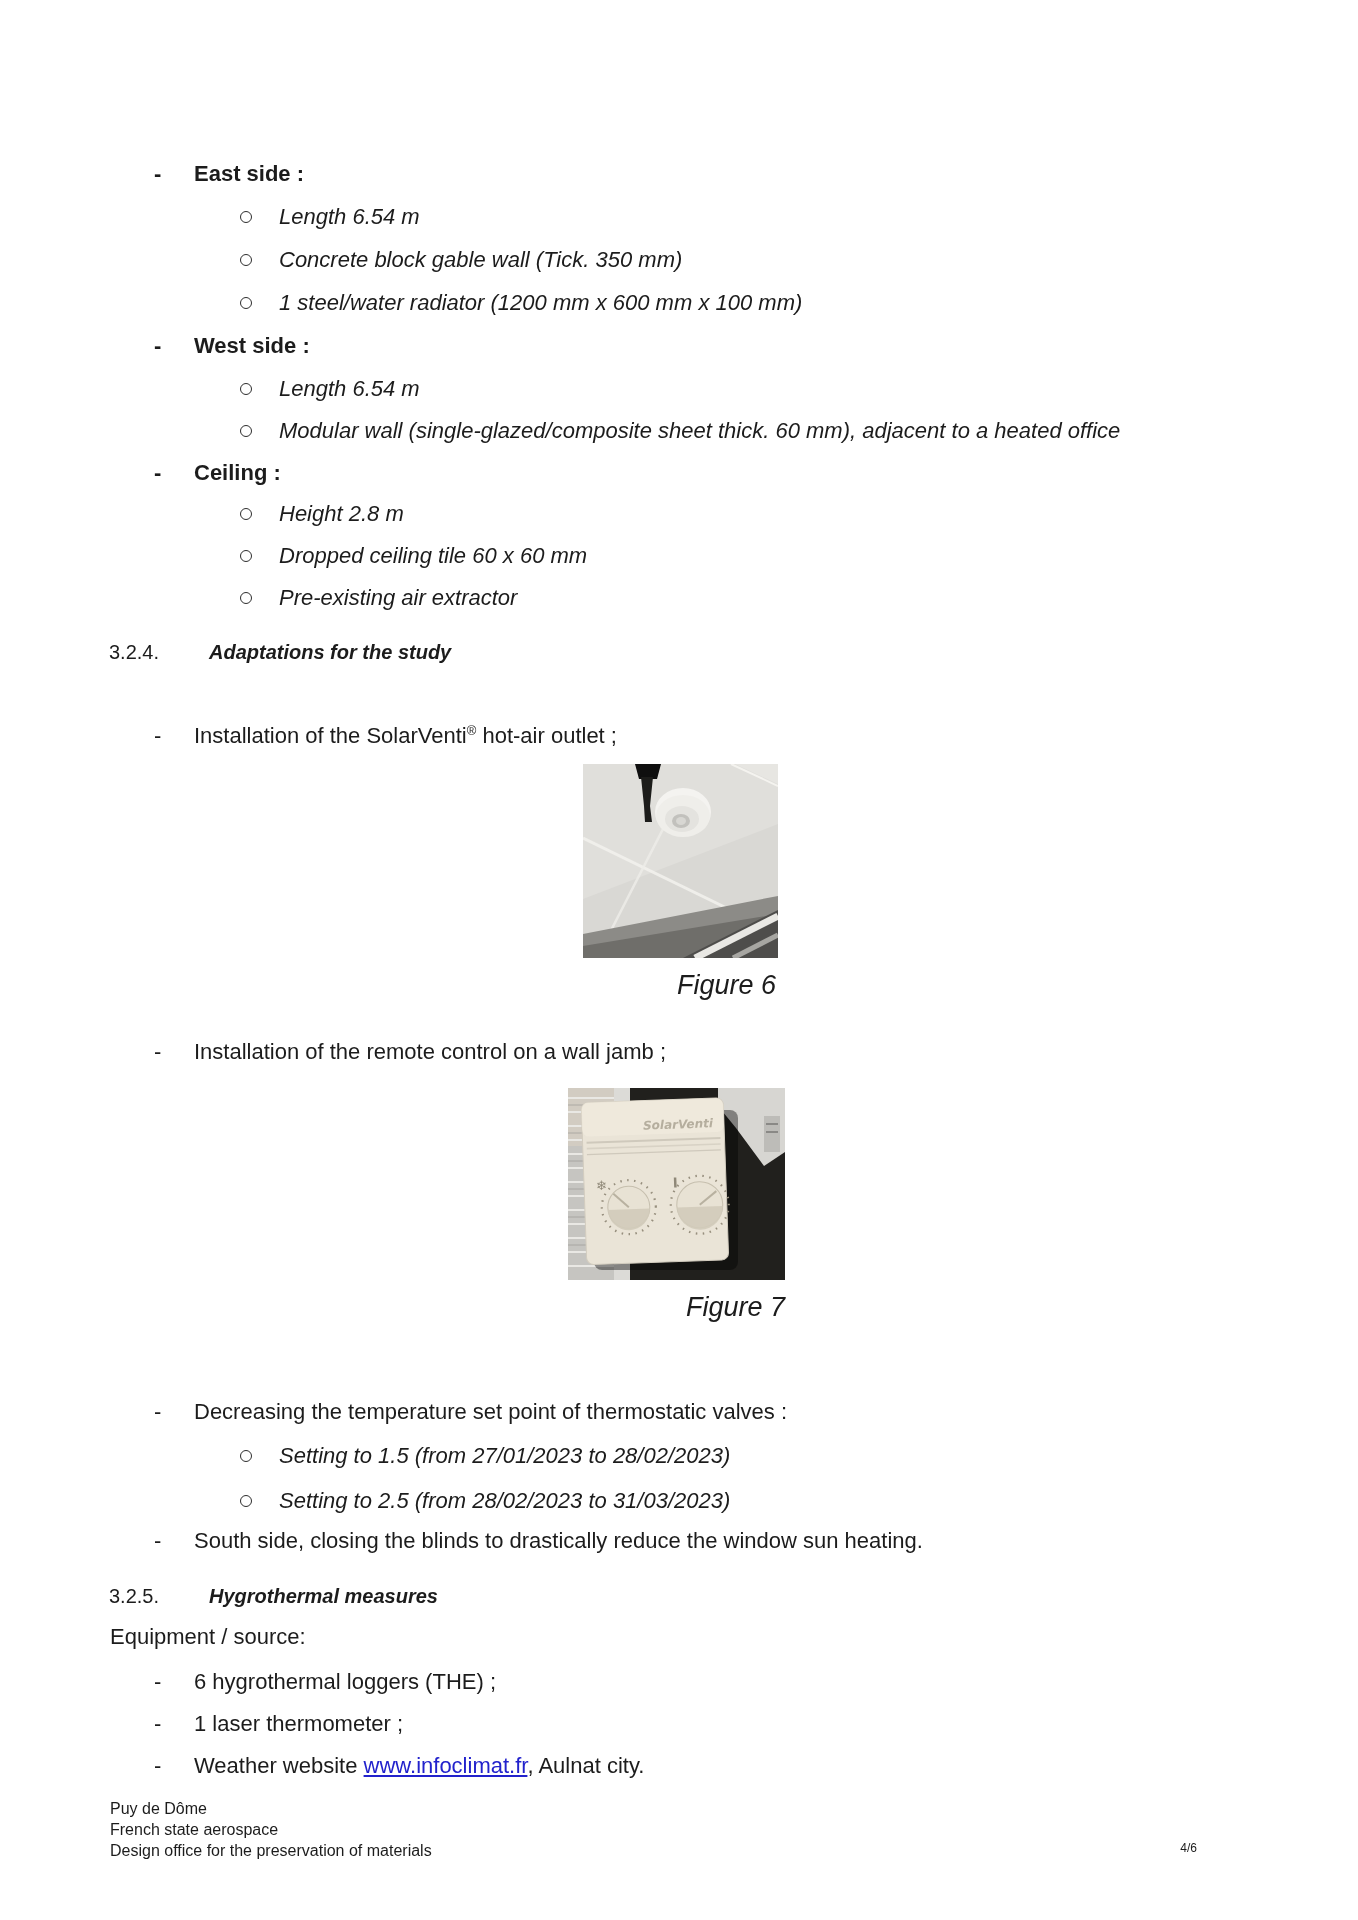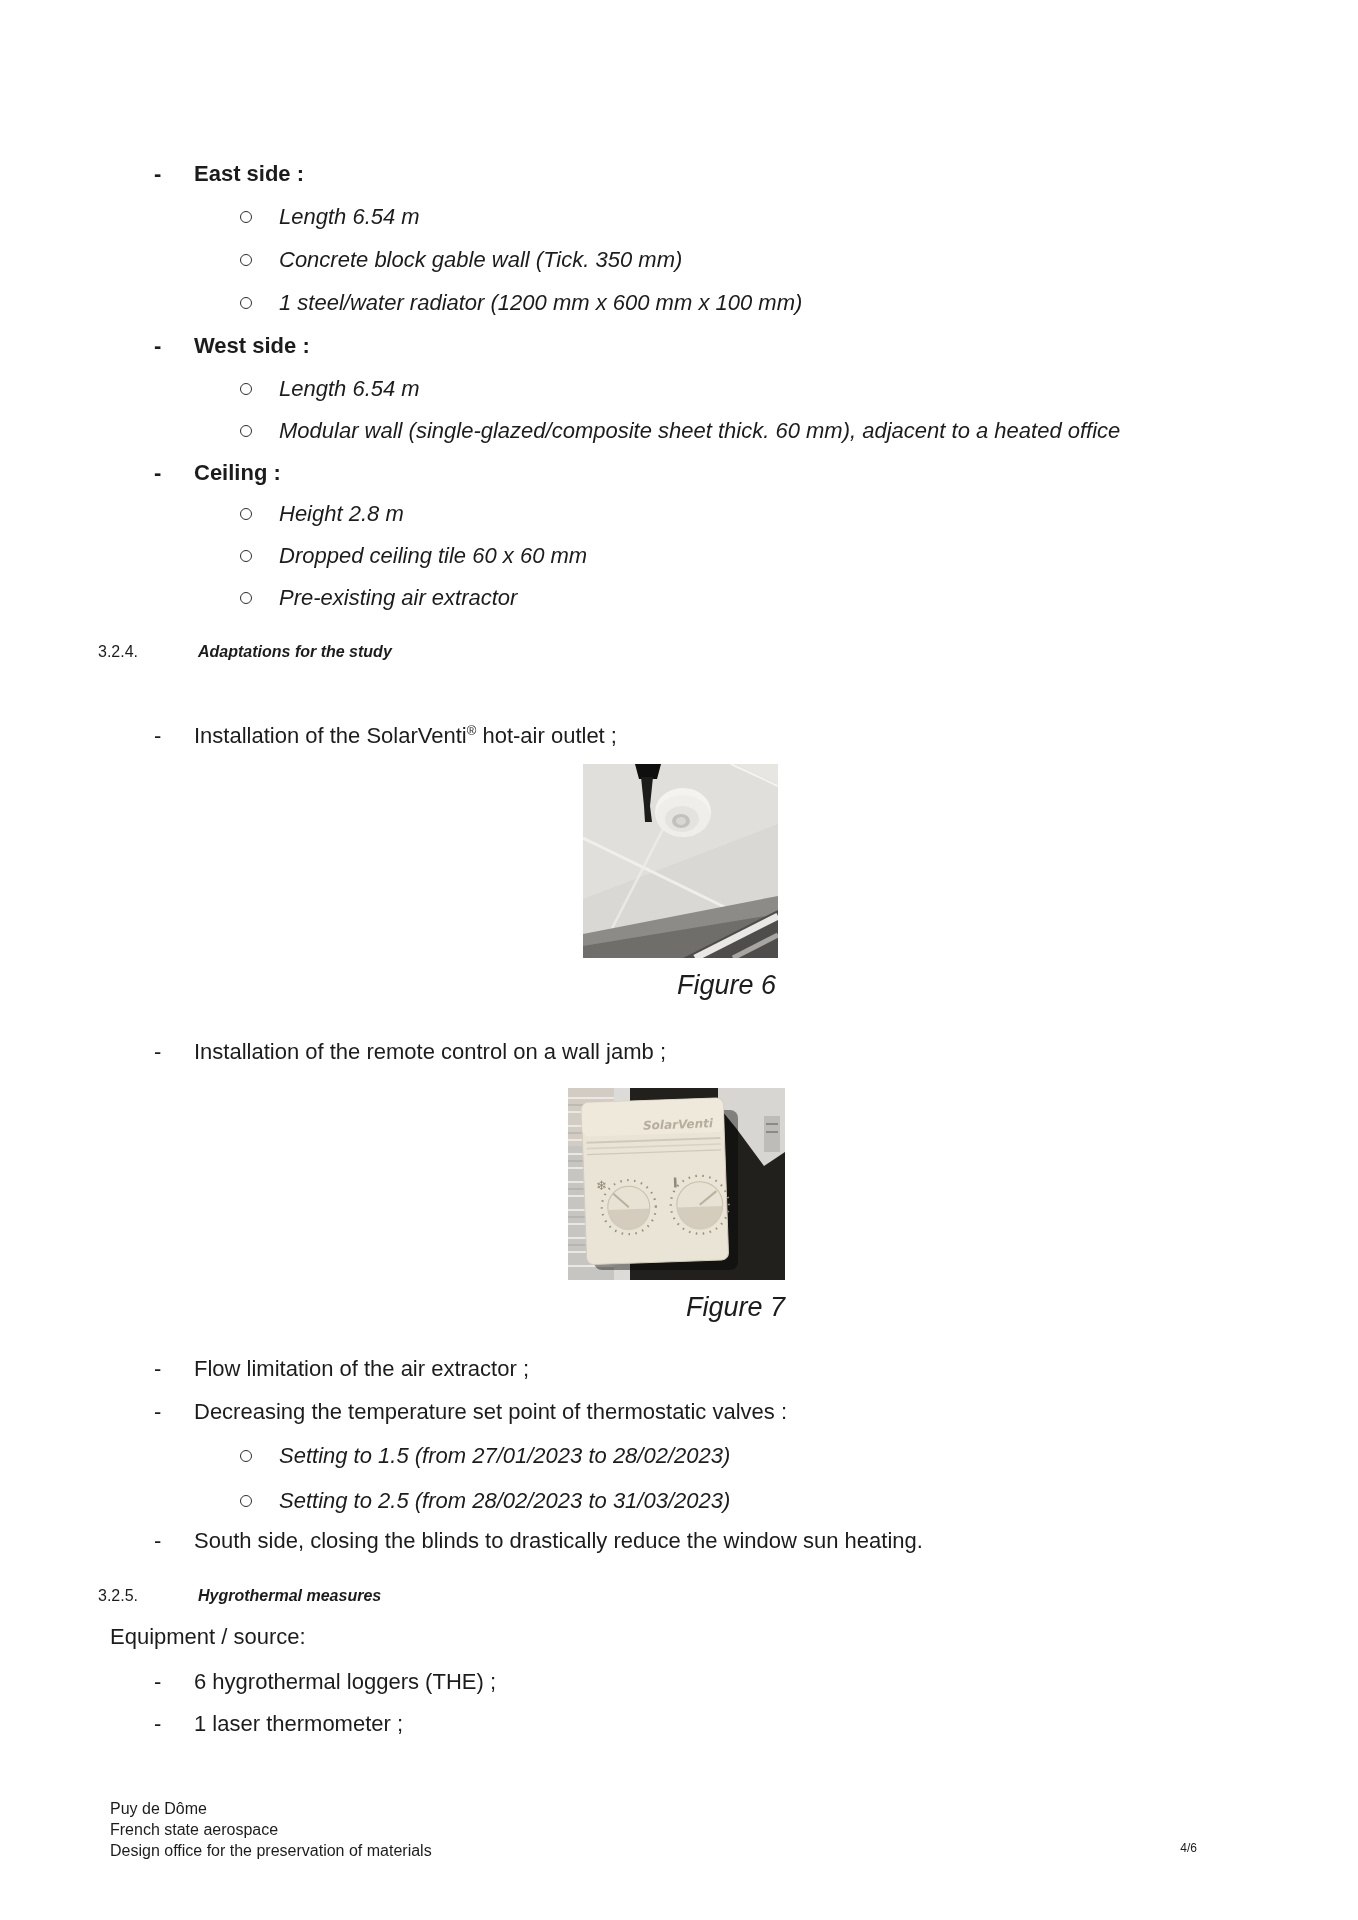--- a/index.html
+++ b/index.html
@@ -6,21 +6,21 @@
   .page{
     position:relative;width:1310px;height:1920px;background:#ffffff;
     font-family:"Liberation Sans",sans-serif;color:#1c1c1c;overflow:hidden;
   }
   .line{position:absolute;font-size:22px;line-height:28px;white-space:nowrap;}
   .b{font-weight:bold;}
   .l1{left:154px;}
   .l1 .marker{display:inline-block;width:40px;}
   .l2{left:240px;font-style:italic;}
   .dot{display:inline-block;width:10px;height:10px;border:1.6px solid #2e2e2e;border-radius:50%;margin-right:27px;vertical-align:1px;}
-  .sec{position:absolute;left:98px;font-size:16px;line-height:28px;white-space:nowrap;font-weight:bold;font-style:italic;}
+  .sec{position:absolute;left:109px;font-size:20px;line-height:28px;white-space:nowrap;font-weight:bold;font-style:italic;}
   .sec .num{display:inline-block;width:100px;font-weight:normal;font-style:normal;}
   .para{position:absolute;left:110px;font-size:22px;line-height:28px;white-space:nowrap;}
   .caption{position:absolute;font-style:italic;font-size:27px;text-align:right;}
   .figure{position:absolute;}
   .footer-line{position:absolute;left:110px;font-size:16px;line-height:20px;white-space:nowrap;}
   .pagenum{position:absolute;font-size:12px;right:113px;}
   .link{color:#2222cc;text-decoration:underline;cursor:pointer;}
   sup.reg{font-size:13px;vertical-align:super;line-height:0;}
 </style>
 </head>
@@ -121,31 +121,31 @@
         <circle cx="131" cy="118" r="23" fill="#e8e2d4" stroke="#c6bfae" stroke-width="1"></circle>
         <path d="M108,120 A23,23 0 0,0 154,120 Z" fill="#d2cbba" opacity="0.9"></path>
         <line x1="131" y1="118" x2="148" y2="105" stroke="#b8b1a0" stroke-width="2"></line>
         <text x="28" y="100" font-size="13" fill="#8f8878">❄</text>
         <rect x="106" y="90" width="2.5" height="10" fill="#8f8878"></rect>
       </g>
     </svg>
   </div>
   <div class="caption" style="left:568px;top:1292px;width:217px">Figure 7</div>
 
-  <div class="line l1" style="top:1355px"><span class="marker">-</span><span>Flow limitation of the air extractor ;</span></div>
   <div class="line l1" style="top:1398px"><span class="marker">-</span><span>Decreasing the temperature set point of thermostatic valves :</span></div>
   <div class="line l2" style="top:1442px"><span class="dot"></span><span>Setting to 1.5 (from 27/01/2023 to 28/02/2023)</span></div>
   <div class="line l2" style="top:1487px"><span class="dot"></span><span>Setting to 2.5 (from 28/02/2023 to 31/03/2023)</span></div>
   <div class="line l1" style="top:1527px"><span class="marker">-</span><span>South side, closing the blinds to drastically reduce the window sun heating.</span></div>
 
   <div class="sec" style="top:1582px"><span class="num">3.2.5.</span><span>Hygrothermal measures</span></div>
 
   <div class="para" style="top:1623px">Equipment / source:</div>
 
   <div class="line l1" style="top:1668px"><span class="marker">-</span><span>6 hygrothermal loggers (THE) ;</span></div>
   <div class="line l1" style="top:1710px"><span class="marker">-</span><span>1 laser thermometer ;</span></div>
+  <div class="line l1" style="top:1752px"><span class="marker">-</span><span>Weather website </span><a class="link">www.infoclimat.fr</a><span>, Aulnat city.</span></div>
 
   <div class="footer-line" style="top:1799px">Puy de Dôme</div>
   <div class="footer-line" style="top:1820px">French state aerospace</div>
   <div class="footer-line" style="top:1841px">Design office for the preservation of materials</div>
   <div class="pagenum" style="top:1841px">4/6</div>
 
 </div>
 
 </body></html>

